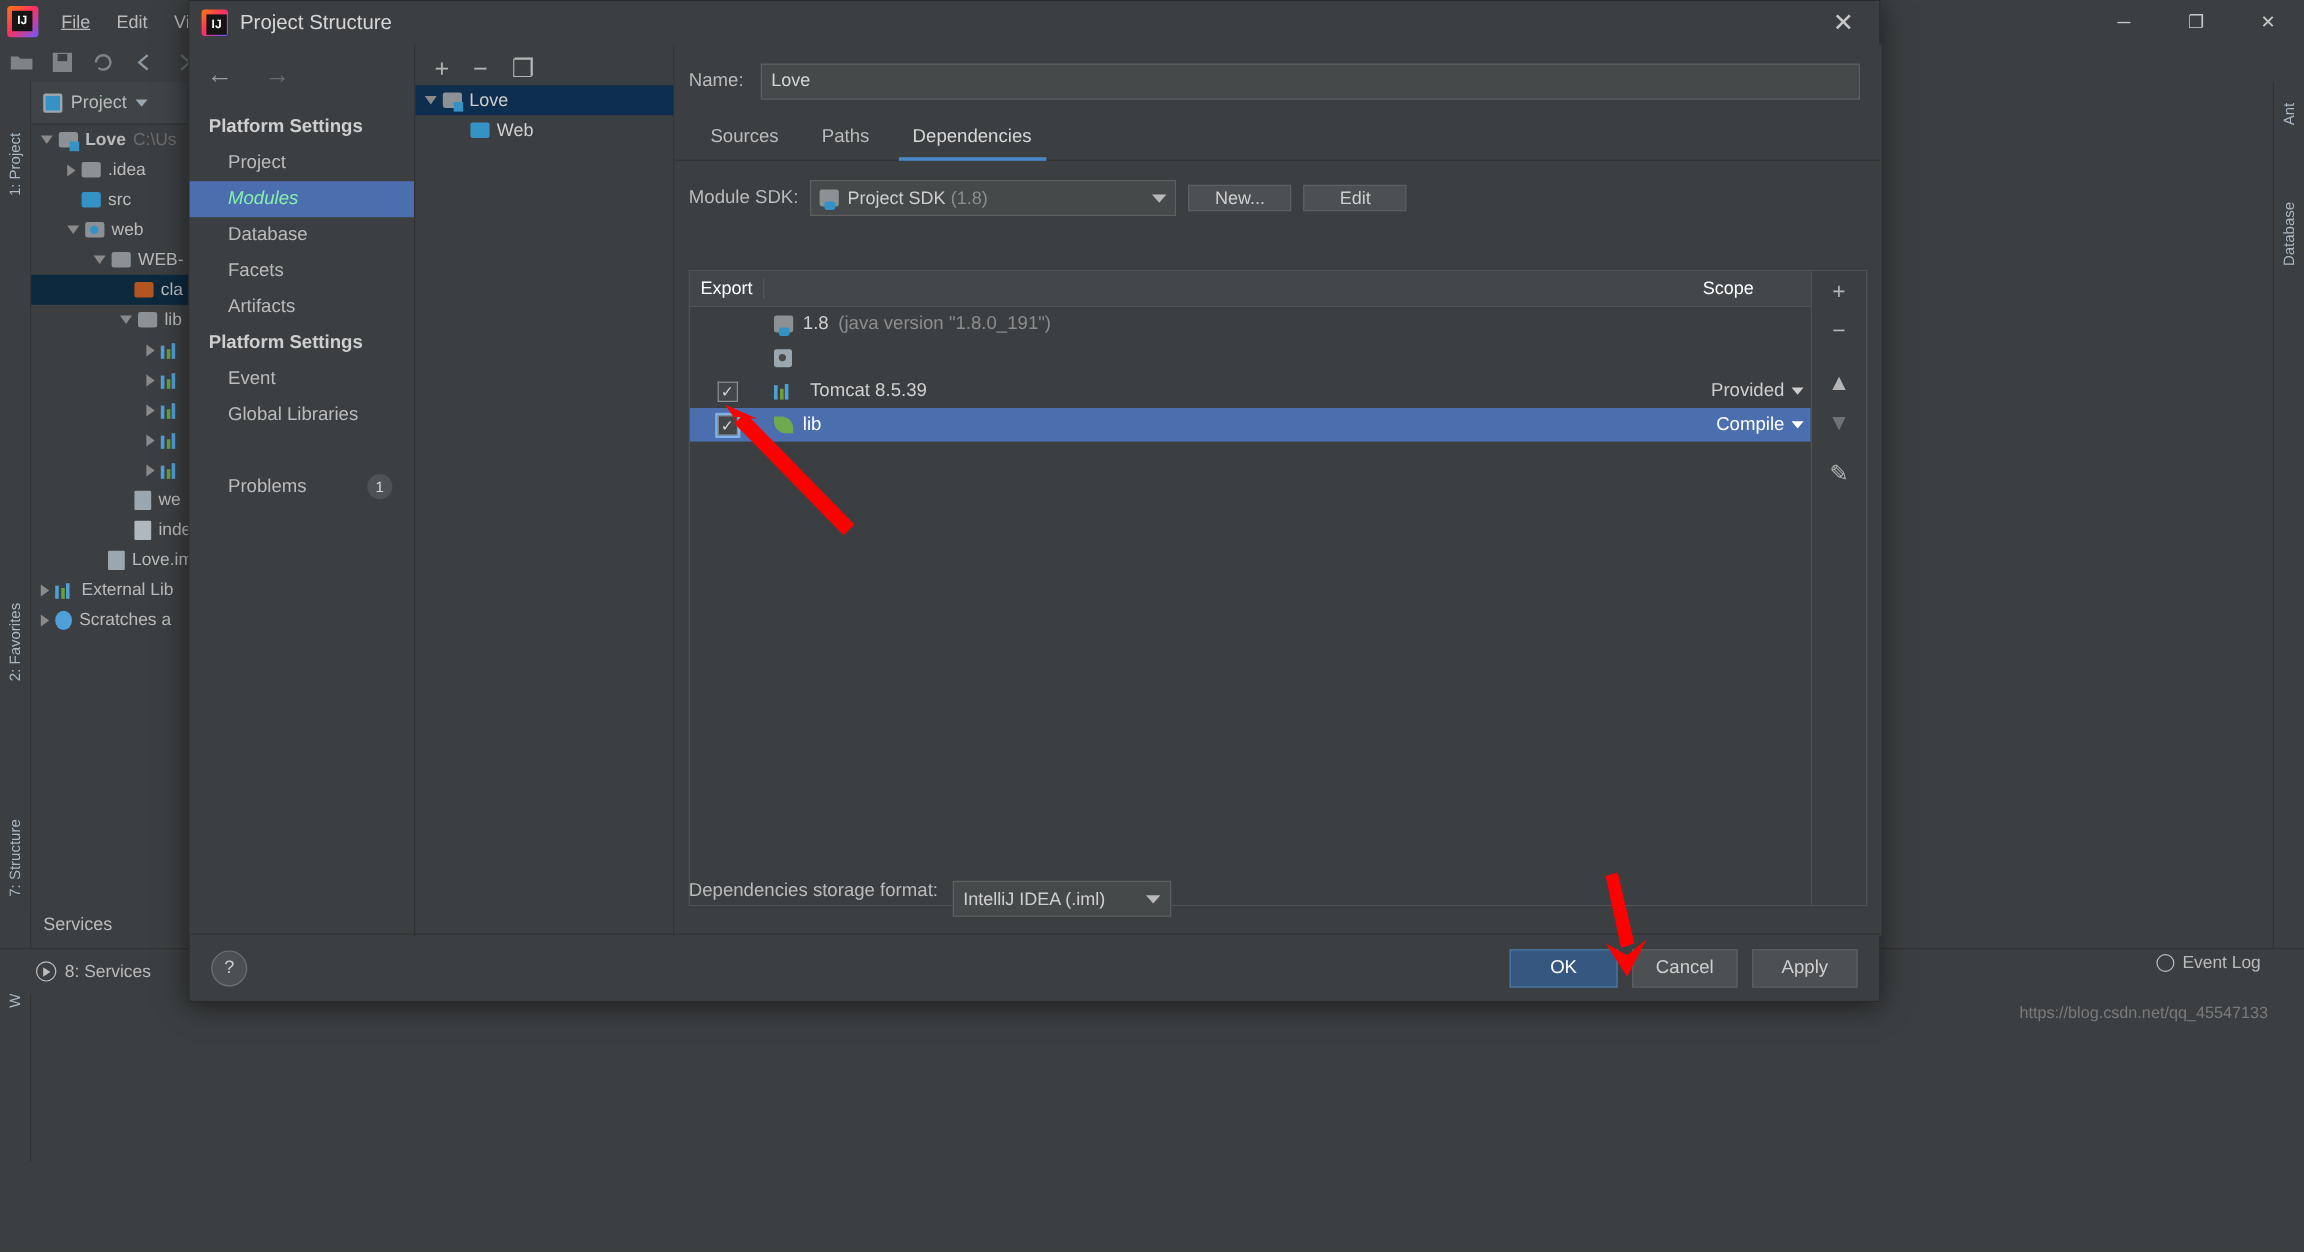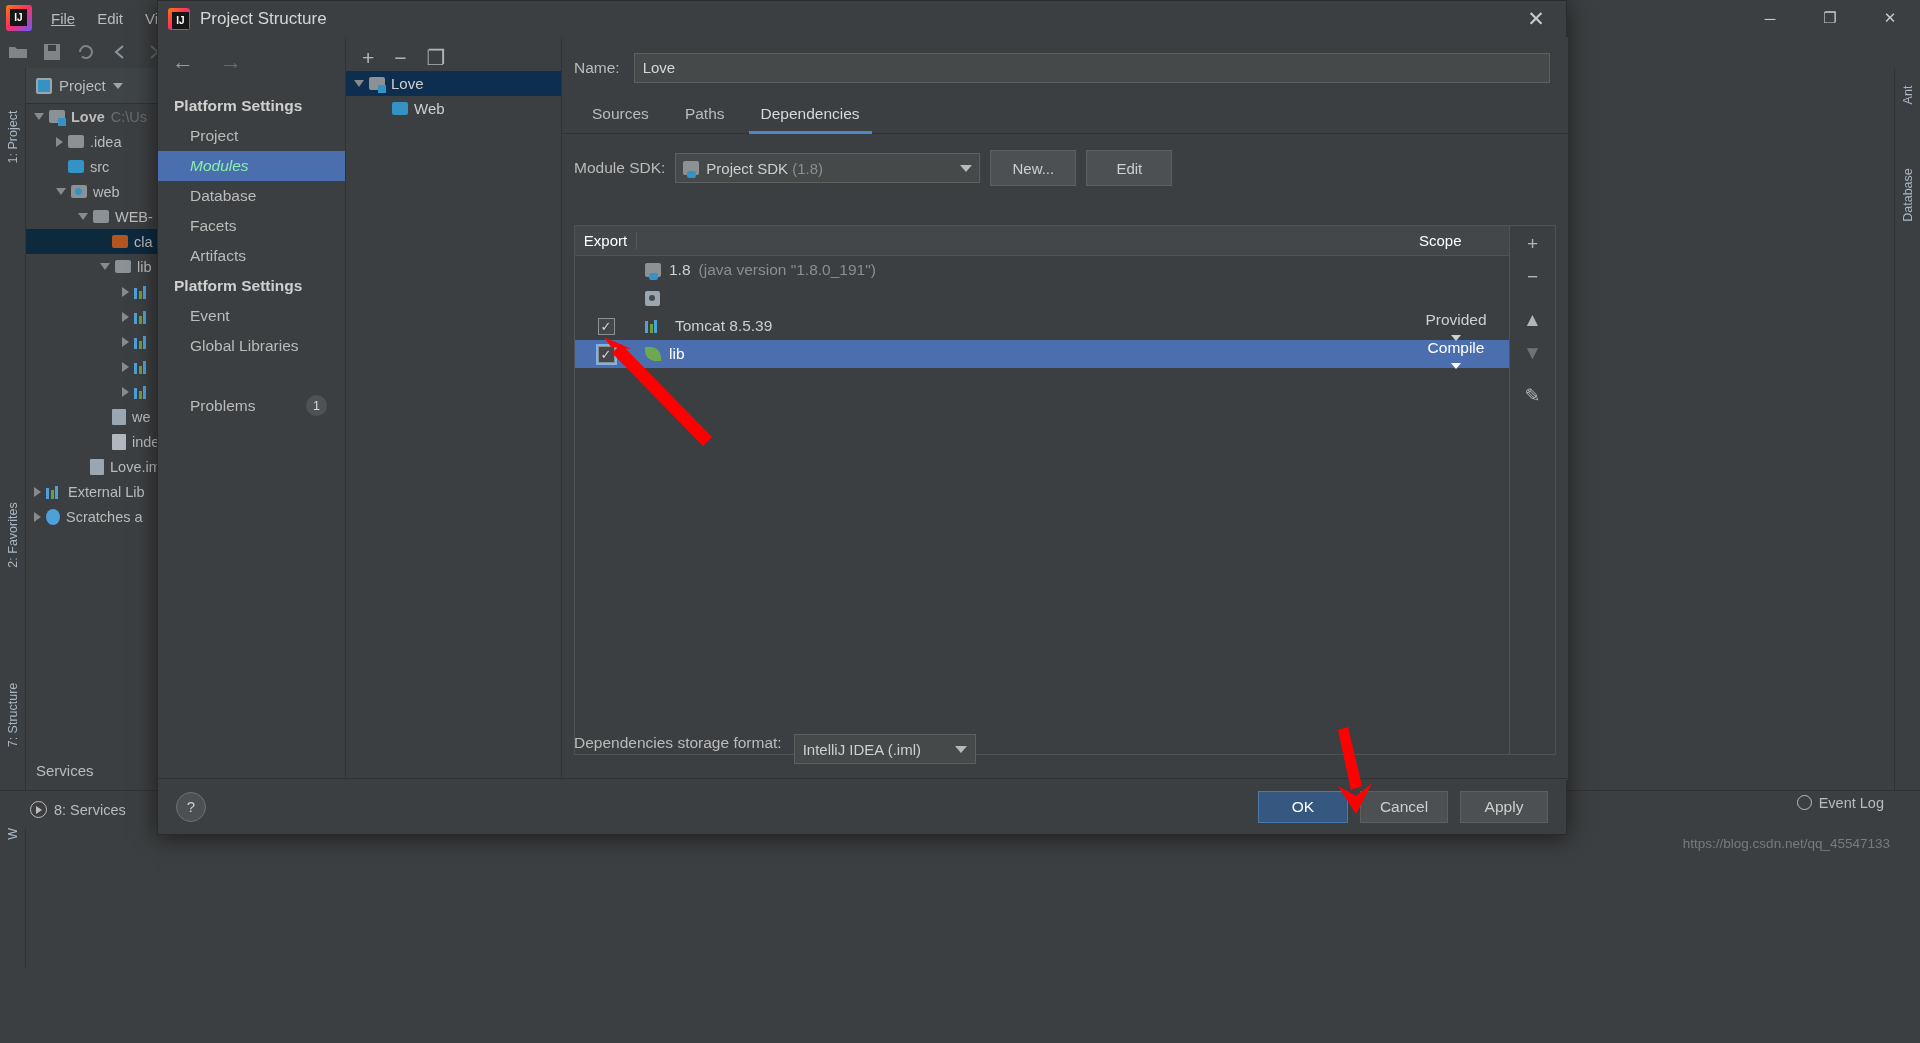--- a/index.html
+++ b/index.html
@@ -130,41 +130,41 @@
   .tab.active { color:#d8d8d8; }
   .tab.active::after { content:""; position:absolute; left:6px; right:6px; bottom:-1px; height:3px; background:#4a88c7; }
 
   .sdk-row { display:flex; align-items:center; gap:10px; padding:16px 0 0 12px; }
   .sdk-lbl { color:#bbbbbb; font-size:15.5px; }
   .sdk-combo { width:305px; height:30px; background:#45494a; border:1px solid #5e6060;
     display:flex; align-items:center; padding:0 7px; gap:7px; position:relative; }
   .sdk-combo .txt { color:#cfcfcf; font-size:15px; }
   .sdk-combo .txt .dim2 { color:#8d8d8d; }
   .caret { width:0;height:0;border-left:6px solid transparent;border-right:6px solid transparent;border-top:7px solid #b9b9b9; margin-left:auto;}
-  .btn { height:36px; min-width:86px; background:#4c5052; border:1px solid #5e6060;
+  .btn { height:22px; min-width:86px; background:#4c5052; border:1px solid #5e6060;
     color:#cfcfcf; font-size:15px; display:flex;align-items:center;justify-content:center; }
 
   .table-wrap { position:absolute; left:12px; top:188px; right:12px; height:530px;
     border:1px solid #4f5355; display:flex; }
   .tbl { flex:1; display:flex; flex-direction:column; }
   .tbl-head { height:30px; background:#43474a; display:flex; align-items:center;
      border-bottom:1px solid #4f5355; color:#ffffff; font-size:15px; }
   .th-export { width:62px; text-align:center; border-right:1px solid #55595b; }
   .th-mid { flex:1; border-right:1px solid #55595b; }
   .th-scope { width:100px; padding-left:10px; }
   .tbl-body { flex:1; background:#3c3f41; }
   .trow { height:28px; display:flex; align-items:center; font-size:15.5px; color:#cfcfcf; }
   .trow.selected { background:#4b6eaf; color:#ffffff; }
   .c-export { width:62px; display:flex; align-items:center; justify-content:center; }
   .cb { width:17px;height:17px;border:1px solid #8d9092; background:#43474a;
        display:flex;align-items:center;justify-content:center; color:#d6d6d6; font-size:13px; }
   .cb.on::after{content:"\2713";}
   .cb.hl { outline:2px solid #7fb2e8; }
   .c-name { flex:1; display:flex; align-items:center; gap:8px; padding-left:8px; }
-  .c-scope { width:100px; display:flex; align-items:center; gap:6px; padding-right:6px; justify-content:flex-end;flex-direction:column;}
+  .c-scope { width:100px; display:flex; align-items:center; gap:6px; padding-right:6px; justify-content:flex-end;}
   .c-scope .caret2 { width:0;height:0;border-left:5px solid transparent;border-right:5px solid transparent;border-top:6px solid currentColor;}
   .name-dim { color:#8d8d8d; }
   .link-blue { color:#5394ec; }
   .jdk-ico { width:16px;height:14px;background:#8c9196;border-radius:2px;position:relative;flex:none;}
   .jdk-ico::after{content:"";position:absolute;left:4px;bottom:-3px;width:9px;height:7px;background:#3592c4;border-radius:2px;}
   .modsrc-ico{width:15px;height:15px;background:#9aa7b0;border-radius:2px;position:relative;flex:none;}
   .modsrc-ico::after{content:"";position:absolute;left:4px;top:4px;width:6px;height:6px;border-radius:50%;background:#4a4a4a;}
   .leaf-ico{width:16px;height:14px;background:#6ea84f;border-radius:0 10px 0 10px;flex:none;}
 
   .side-tb { width:46px; background:#3c3f41; border-left:1px solid #4f5355;

